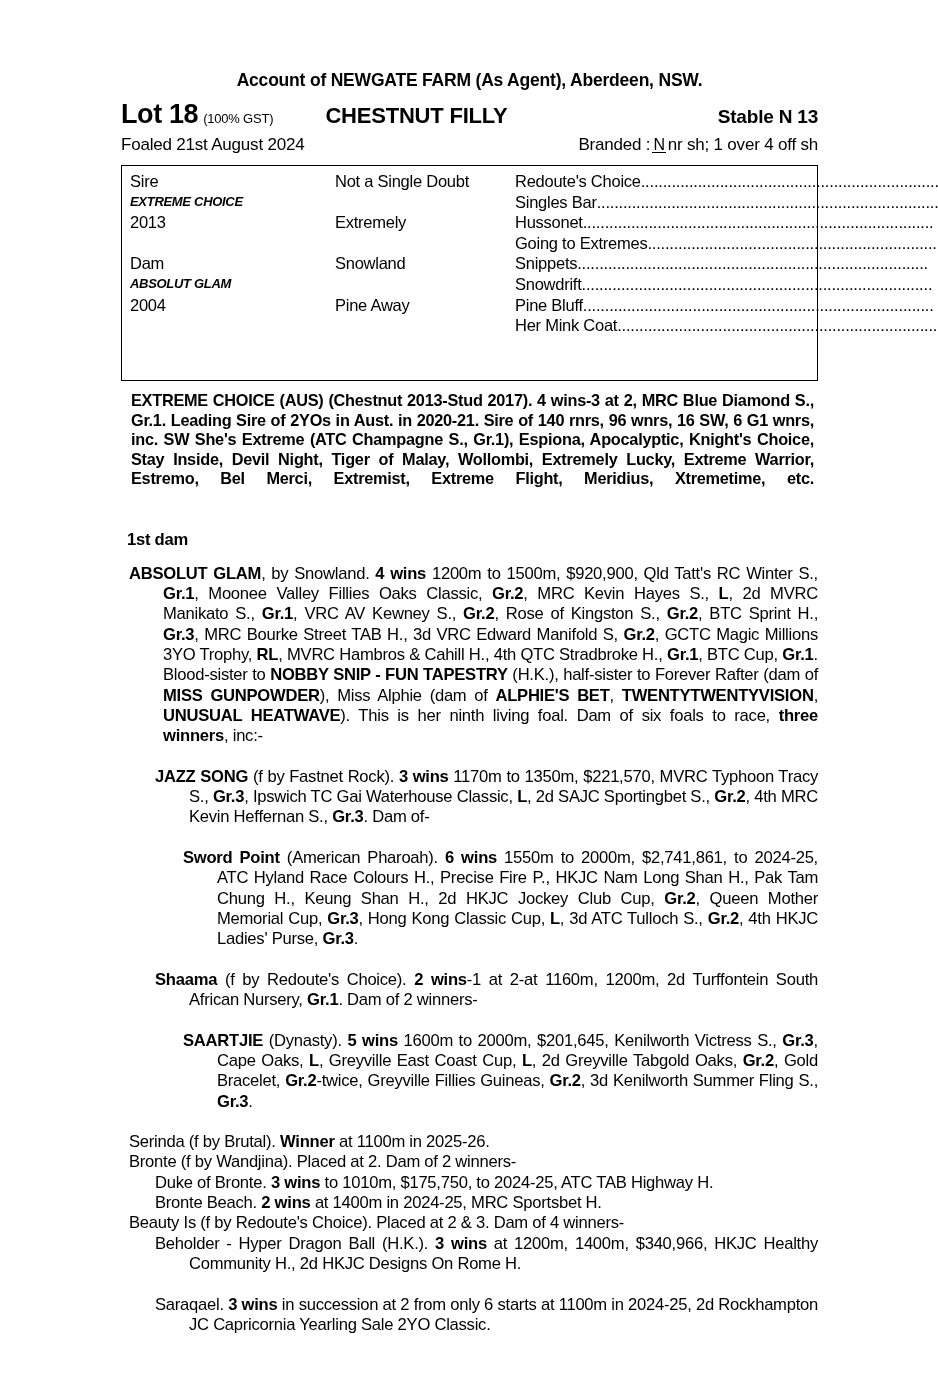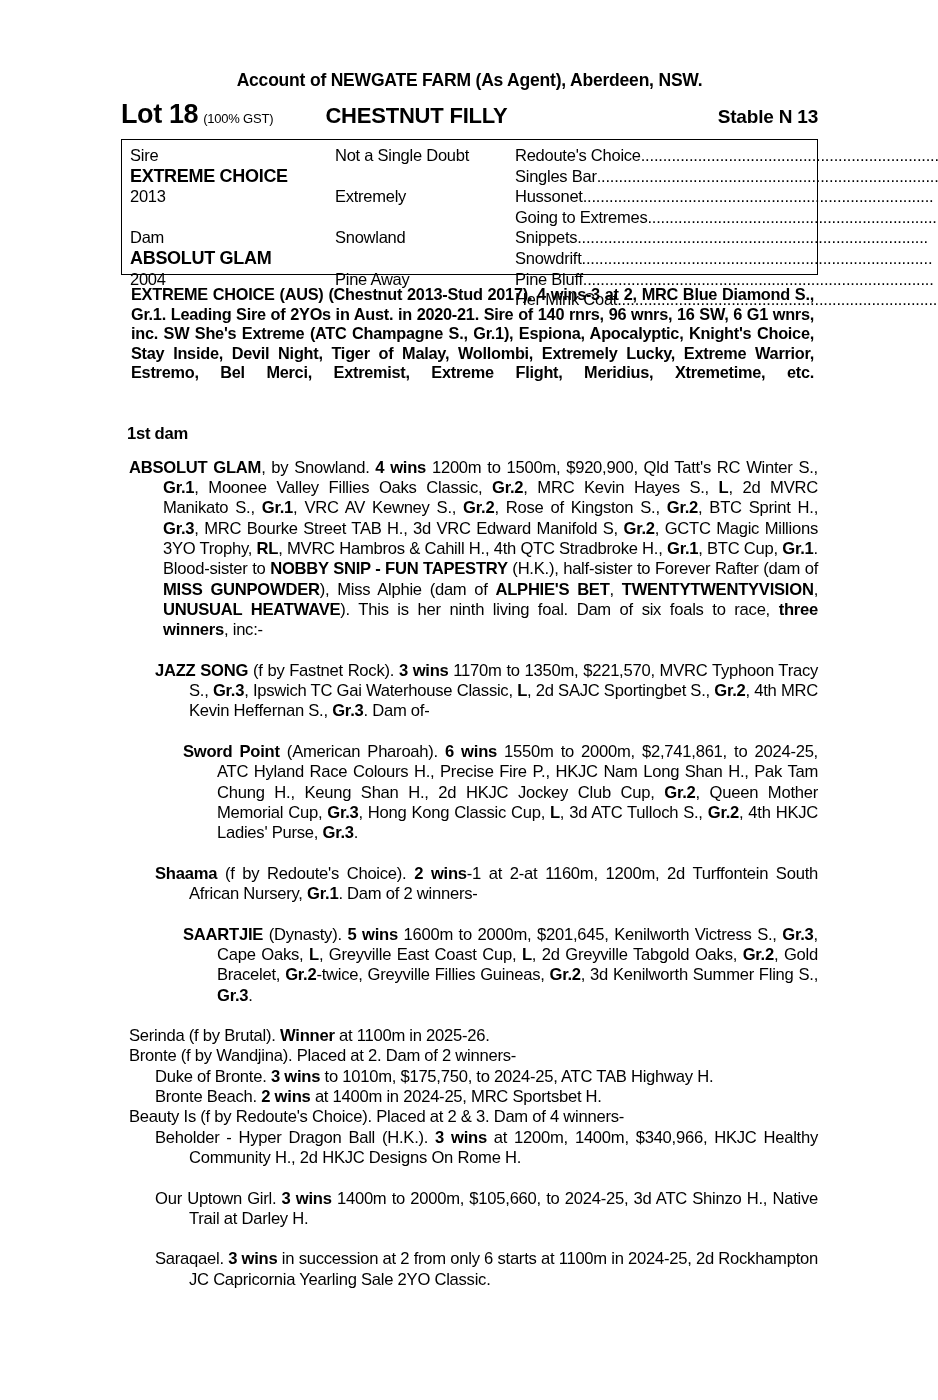--- a/index.html
+++ b/index.html
@@ -80,35 +80,36 @@
     line-height: 0.95;
     padding: 0 1px;
     font-size: 16px;
     margin: 0 2px 0 2px;
   }
 
   
   .ped-table {
     margin-top: 10px;
     border: 1.6px solid #000;
-    height: 136px;
+    height: 216px;
     box-sizing: border-box;
     padding: 5px 8px 4px 8px;
     display: flex;
     font-size: 16.5px;
     letter-spacing: -0.25px;
     line-height: 20.6px;
   }
   .ped-col-1 { width: 205px; flex: 0 0 205px; }
   .ped-col-2 { width: 180px; flex: 0 0 180px; }
   .ped-col-3 { flex: 1 1 auto; }
   .ped-name-bold {
     font-weight: bold;
-    font-size: 18px;
+    font-size: 13px;
     letter-spacing: -0.3px;
+    font-style: italic;
   }
   .ped-blank { visibility: hidden; }
   .dotrow {
     display: flex;
     align-items: baseline;
     width: 100%;
     white-space: nowrap;
   }
   .dotrow .lft { flex: 0 0 auto; }
   .dotrow .dots {
@@ -166,20 +167,24 @@
 
   <div class="account-line">Account of NEWGATE FARM (As Agent), Aberdeen, NSW.</div>
 
   <div class="lot-row">
     <span class="lot-num">Lot 18</span>
     <span class="gst">(100% GST)</span>
     <span class="color-sex">CHESTNUT FILLY</span>
     <span class="stable">Stable N 13</span>
   </div>
 
+  <div class="foaled-row">
+    <span class="foaled">Foaled 21st August 2024</span>
+    <span class="branded"><span>Branded :</span><span class="brand-mark">N</span><span>nr sh; 1 over 4 off sh</span></span>
+  </div>
 
   <div class="ped-table">
     <div class="ped-col-1">
       <div>Sire</div>
       <div class="ped-name-bold">EXTREME CHOICE</div>
       <div>2013</div>
       <div class="ped-blank">&nbsp;</div>
       <div>Dam</div>
       <div class="ped-name-bold">ABSOLUT GLAM</div>
       <div>2004</div>
@@ -261,21 +266,18 @@
         <div class="entry lvl1 nojust">
           <span class="hang"><span>Bronte Beach. </span><b>2 wins</b><span> at 1400m in 2024-25, MRC Sportsbet H.</span></span>
         </div>
         <div class="entry lvl0 nojust">
           <span class="hang"><span>Beauty Is (f by Redoute's Choice). Placed at 2 &amp; 3. Dam of 4 winners-</span></span>
         </div>
         <div class="entry lvl1">
           <span class="hang"><span>Beholder - Hyper Dragon Ball (H.K.). </span><b>3 wins</b><span> at 1200m, 1400m, $340,966, HKJC Healthy Community H., 2d HKJC Designs On Rome H.</span></span>
         </div>
         <div class="entry lvl1">
-          <span class="hang"><span>Our Uptown Girl. </span><b>3 wins</b><span> 1400m to 2000m, $105,660, to 2024-25, 3d ATC Shinzo H., Native Trail at Darley H.</span></span>
-        </div>
-        <div class="entry lvl1">
           <span class="hang"><span>Saraqael. </span><b>3 wins</b><span> in succession at 2 from only 6 starts at 1100m in 2024-25, 2d Rockhampton JC Capricornia Yearling Sale 2YO Classic.</span></span>
         </div>
       </div>
   </div>
 
 </div>
 
 </body></html>

